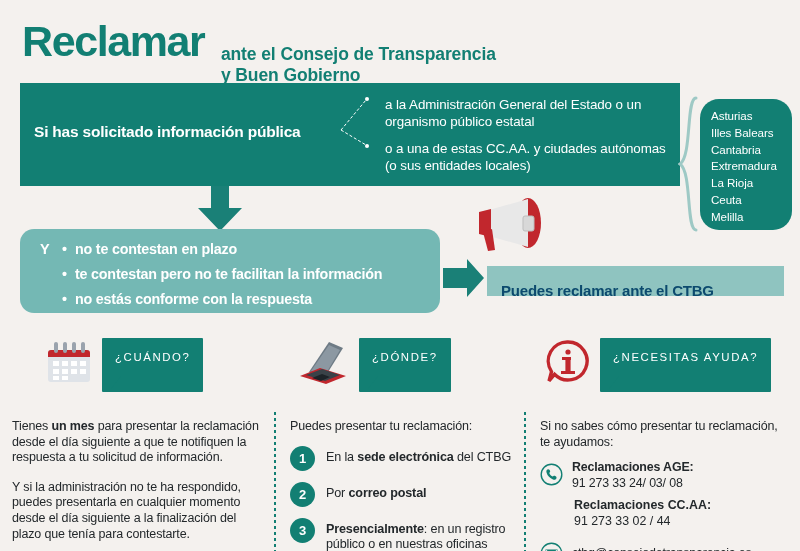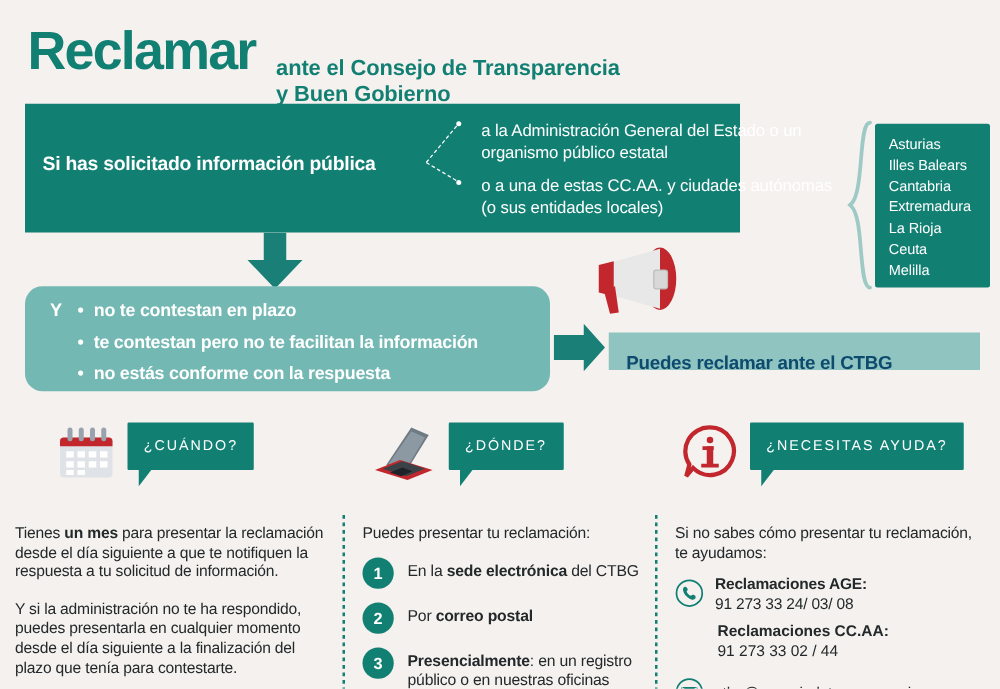--- a/index.html
+++ b/index.html
@@ -20,41 +20,41 @@
   }
   #title-sub {
     display: inline-block; vertical-align: top;
     font-size: 17.5px; font-weight: bold; color: #127f73;
     line-height: 21px; margin-left: 12px; margin-top: 26px;
     letter-spacing: -0.1px;
   }
 
   
   #box-dark {
-    position: absolute; left: 20px; top: 83px; width: 572px; height: 103px;
+    position: absolute; left: 20px; top: 83px; width: 660px; height: 103px;
     background: #127f73;
   }
   #box-dark-label {
     position: absolute; left: 14px; top: 40px; width: 320px;
     color: #ffffff; font-size: 15.5px; font-weight: bold;
     letter-spacing: -0.2px;
   }
   .dest-text {
     position: absolute; color: #ffffff; font-size: 13.4px;
     line-height: 17px; letter-spacing: -0.1px;
   }
   #dest-1 { left: 385px; top: 96px; width: 295px; }
   #dest-2 { left: 385px; top: 140px; width: 295px; }
   #split-svg { position: absolute; left: 340px; top: 95px; }
 
   
   #brace-svg { position: absolute; left: 678px; top: 96px; }
   #box-ccaa {
     position: absolute; left: 700px; top: 99px; width: 92px; height: 131px;
-    background: #127f73; border-radius: 2px;
+    background: #127f73; border-radius: 19px;
     padding: 9px 0 16px 11px;
   }
   .ccaa-item {
     color: #ffffff; font-size: 11.6px; line-height: 16.8px;
     letter-spacing: -0.05px;
   }
 
   
   #arrow-down { position: absolute; left: 196px; top: 186px; }
 
@@ -90,21 +90,21 @@
   
   #megaphone { position: absolute; left: 473px; top: 196px; }
 
   
   .icon-block { position: absolute; top: 338px; height: 62px; }
   #ic-when  { left: 45px; }
   #ic-where { left: 296px; }
   #ic-help  { left: 545px; }
   .bubble {
     position: relative; display: inline-block;
-    background: #127f73; height: 38px;
+    background: #127f73; height: 54px;
     padding: 0 13px; border-radius: 1px;
   }
   .bubble span {
     color: #ffffff; font-size: 11.4px; letter-spacing: 1.6px;
     line-height: 38px; display: block;
   }
   .bubble::after {
     content: ""; position: absolute; left: 9px; top: 38px;
     width: 0; height: 0;
     border-left: 10px solid #127f73;

